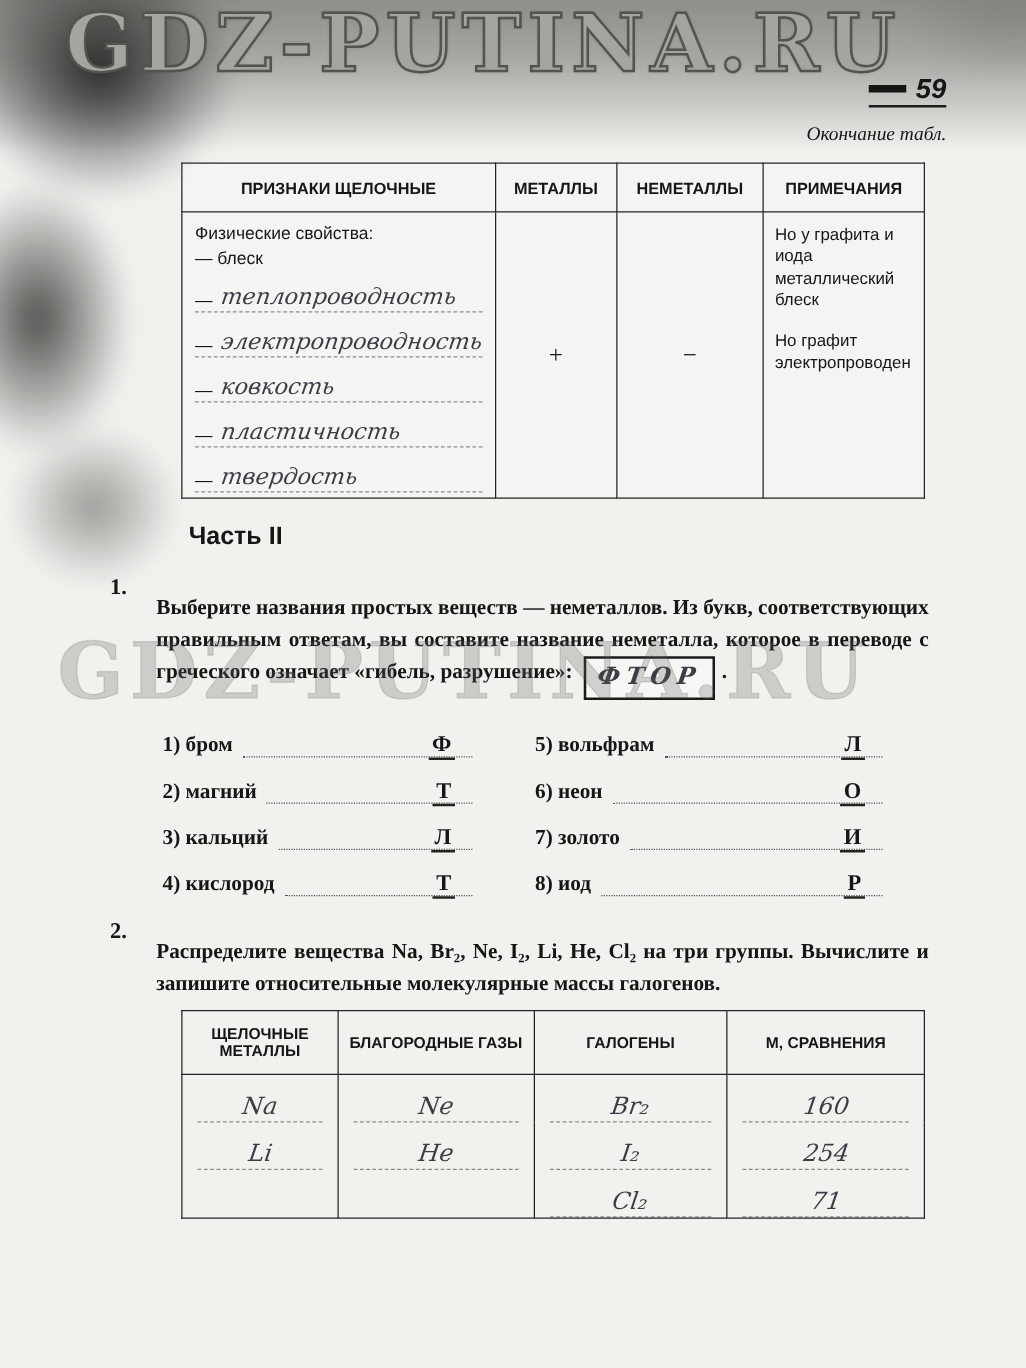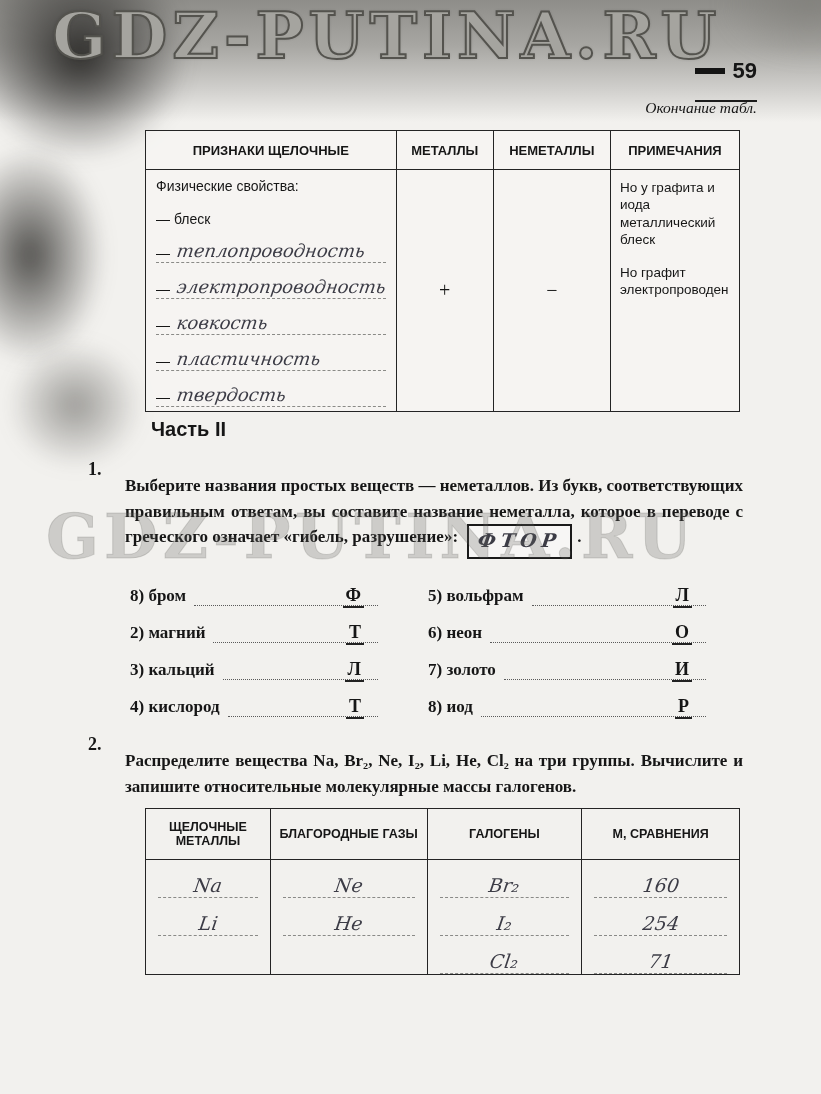--- a/index.html
+++ b/index.html
@@ -12,32 +12,32 @@
   .s1{left:-60px;top:-80px;width:280px;height:270px;background:radial-gradient(closest-side,rgba(40,39,37,.96),rgba(40,39,37,0) 78%);}
   .s2{left:-70px;top:110px;width:200px;height:290px;background:radial-gradient(closest-side,rgba(52,51,48,.85),rgba(52,51,48,0) 75%);}
   .s3{left:-15px;top:320px;width:180px;height:170px;background:radial-gradient(closest-side,rgba(85,84,80,.55),rgba(85,84,80,0) 75%);}
   .s4{left:690px;top:-70px;width:240px;height:150px;background:radial-gradient(closest-side,rgba(120,119,114,.55),rgba(120,119,114,0) 75%);}
   .wm{position:absolute;font-family:"DejaVu Serif",serif;font-weight:bold;letter-spacing:5px;white-space:nowrap;pointer-events:none;}
   .wm-top{z-index:2;top:-2px;left:52px;font-size:64px;color:#a5a49f;-webkit-text-stroke:2px #54534e;text-shadow:0 0 3px rgba(40,40,38,.35);}
   .wm-mid{z-index:6;top:500px;left:46px;font-size:62px;color:rgba(100,99,95,.26);-webkit-text-stroke:1px rgba(70,70,66,.18);}
   .wm-bot{z-index:2;top:1000px;left:44px;font-size:66px;color:#4d7c0f;-webkit-text-stroke:2px #514f4b;}
   
   .pageno{position:absolute;z-index:3;top:58px;right:64px;display:flex;align-items:center;gap:8px;
-          border-bottom:2px solid #1b1b1b;padding-bottom:16px;}
+          border-bottom:2px solid #1b1b1b;padding-bottom:0;font-style:italic;}
   .pageno .bar{width:30px;height:6px;background:#141414;}
   .pageno .num{font-family:"Liberation Sans","DejaVu Sans",sans-serif;font-weight:bold;font-size:22px;}
   .contnote{position:absolute;z-index:3;top:99px;right:64px;font-style:italic;font-size:15.5px;}
   
   .t1{position:absolute;z-index:3;left:145px;top:130px;width:595px;border-collapse:collapse;
       font-family:"Liberation Sans","DejaVu Sans",sans-serif;background:rgba(248,247,245,.6);}
   .t1 th,.t1 td{border:1.5px solid #242424;}
   .t1 th{font-size:13px;font-weight:bold;height:34px;text-align:center;padding:2px 4px;}
   .td-feat{vertical-align:top;padding:8px 10px 4px;}
   .feat-title{font-size:14px;}
-  .feat-item{font-size:14px;margin-top:17px;}
+  .feat-item{font-size:14px;margin-top:4px;}
   .hw-row{height:34px;display:flex;align-items:flex-end;gap:7px;border-bottom:1.5px dashed #8a8a87;padding-bottom:1px;}
   .hw-row .dash{font-size:14px;}
   .hw{font-family:"DejaVu Serif",serif;font-style:italic;font-size:18px;color:#3c3c46;display:inline-block;transform:skewX(-8deg);}
   .td-val{text-align:center;vertical-align:middle;font-size:20px;font-family:"Liberation Serif",serif;}
   .td-notes{vertical-align:top;padding:9px 9px;font-size:13.5px;line-height:1.28;}
   .td-notes p{margin:0 0 16px;}
   
   .part{position:absolute;z-index:3;left:151px;top:418px;font-family:"Liberation Sans","DejaVu Sans",sans-serif;font-weight:bold;font-size:20px;}
   .tasknum{position:absolute;z-index:3;left:88px;font-weight:bold;font-size:18px;}
   .t1n{top:459px;} .t2n{top:734px;}
@@ -135,21 +135,21 @@
   </table>
 
   <div class="part">Часть II</div>
 
   <div class="tasknum t1n">1.</div>
   <p class="tasktext t1t"><span>Выберите названия простых веществ — неметаллов. Из букв, соответствующих правильным ответам, вы составите название неметалла, которое в переводе с греческого означает «гибель, разрушение»:</span>
     <span class="answer-box"><span class="hw">ФТОР</span></span><span>.</span></p>
 
   <div class="items">
     <div class="item">
-        <span class="item-label">8) бром</span>
+        <span class="item-label">1) бром</span>
         <span class="item-line">
           <span class="item-ans">Ф</span>
         </span>
       </div>
     <div class="item">
         <span class="item-label">2) магний</span>
         <span class="item-line">
           <span class="item-ans">Т</span>
         </span>
       </div>

